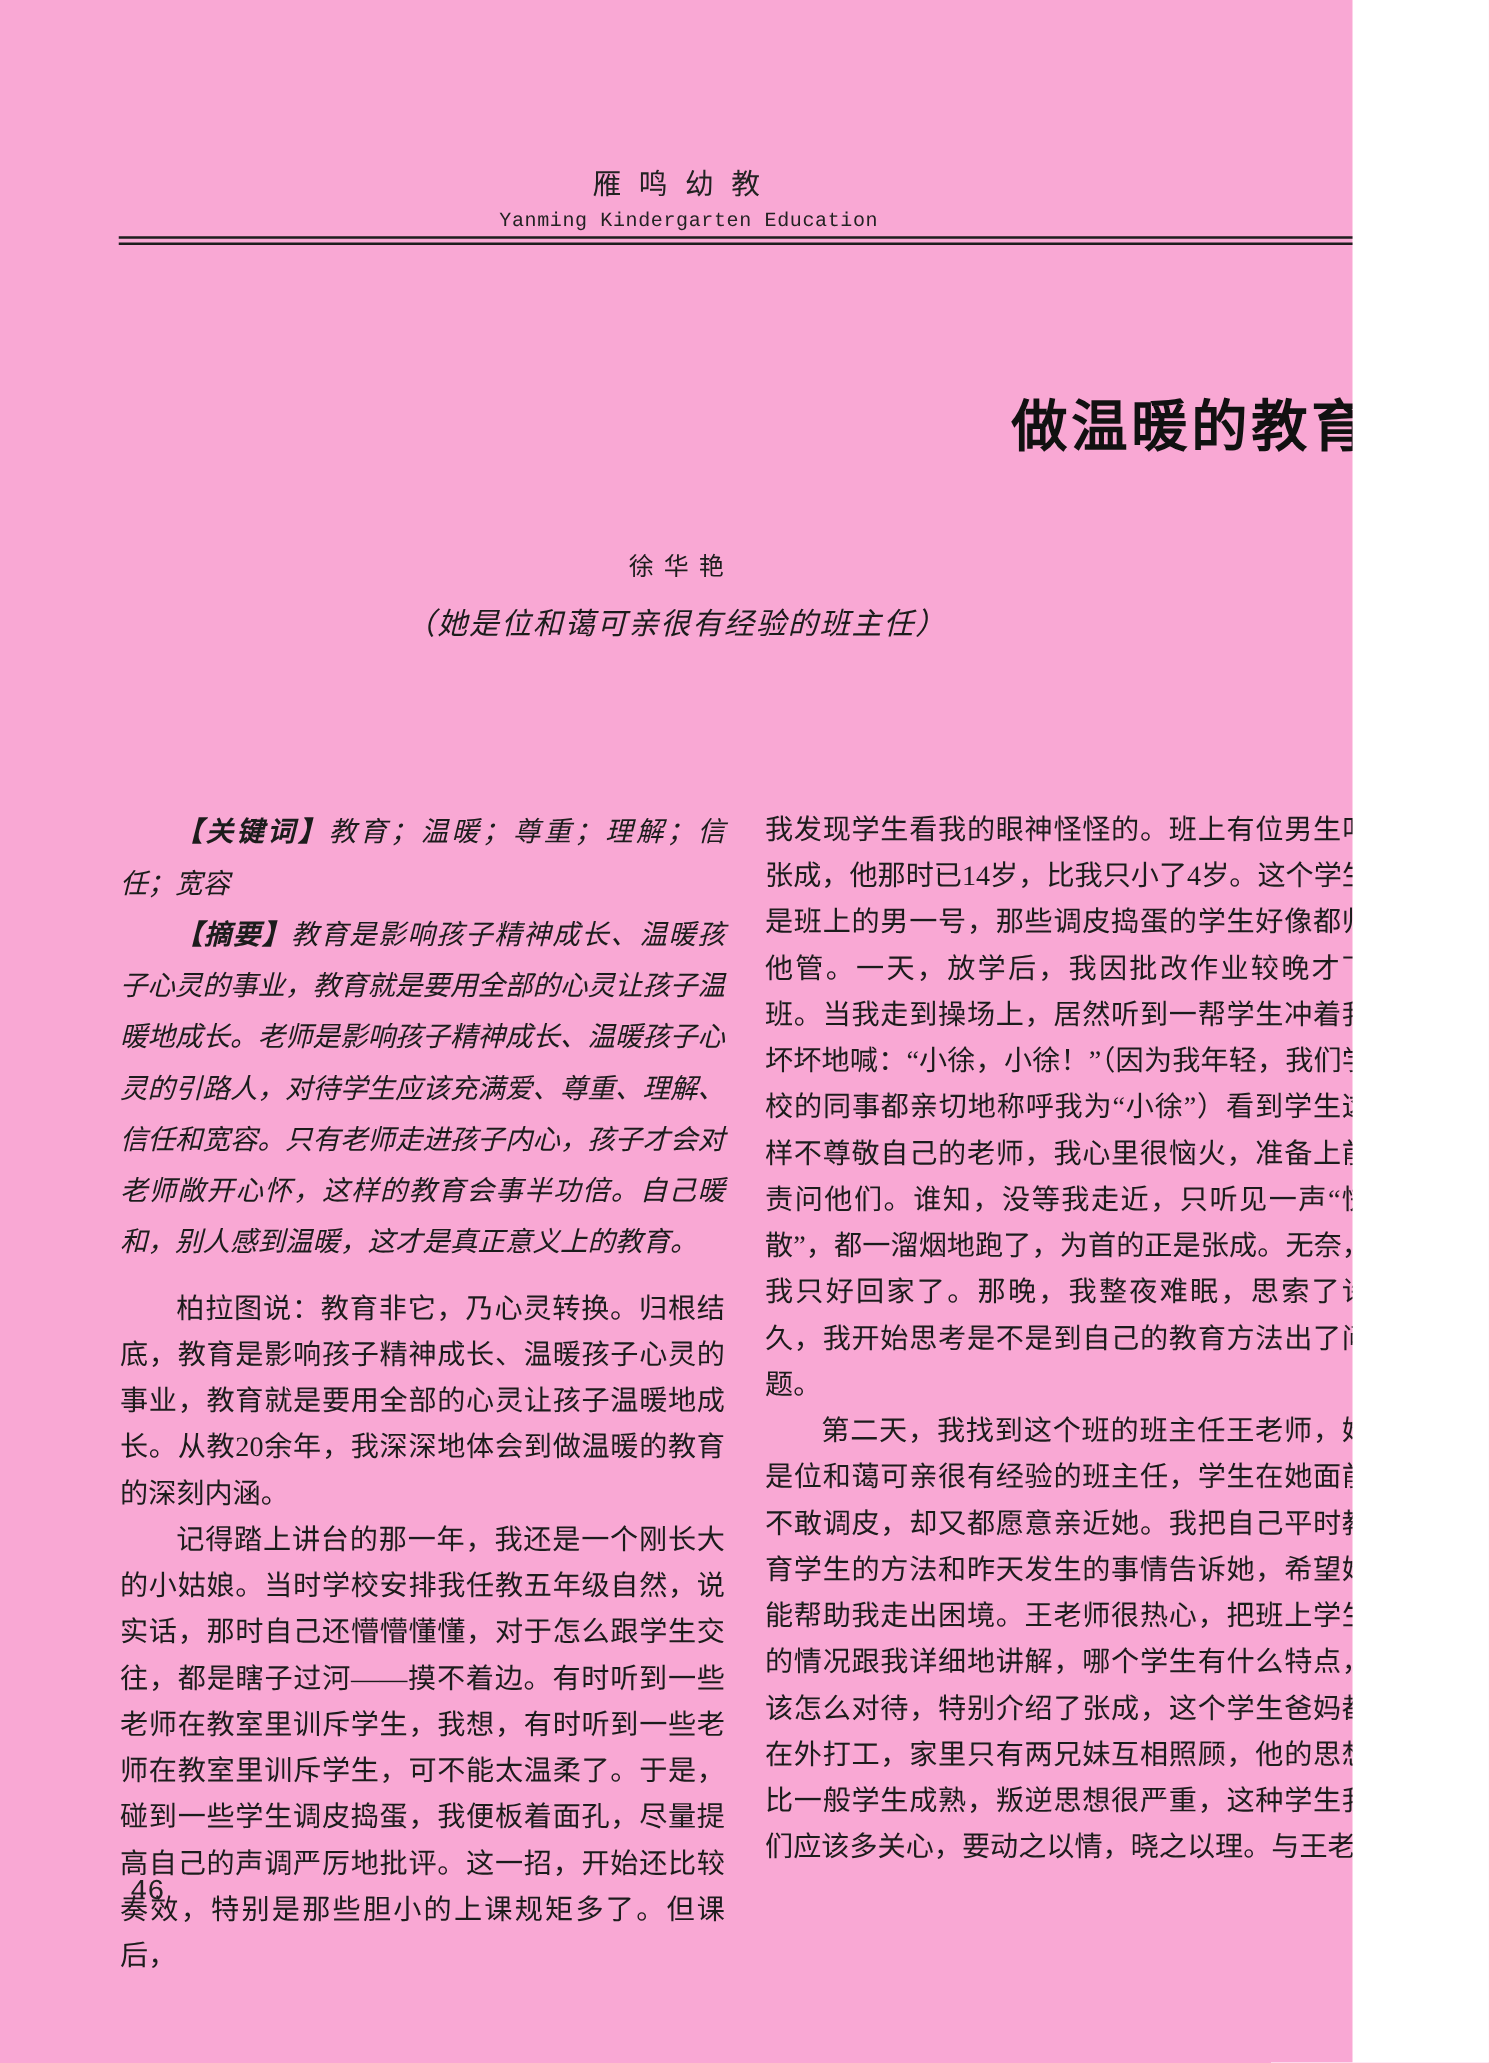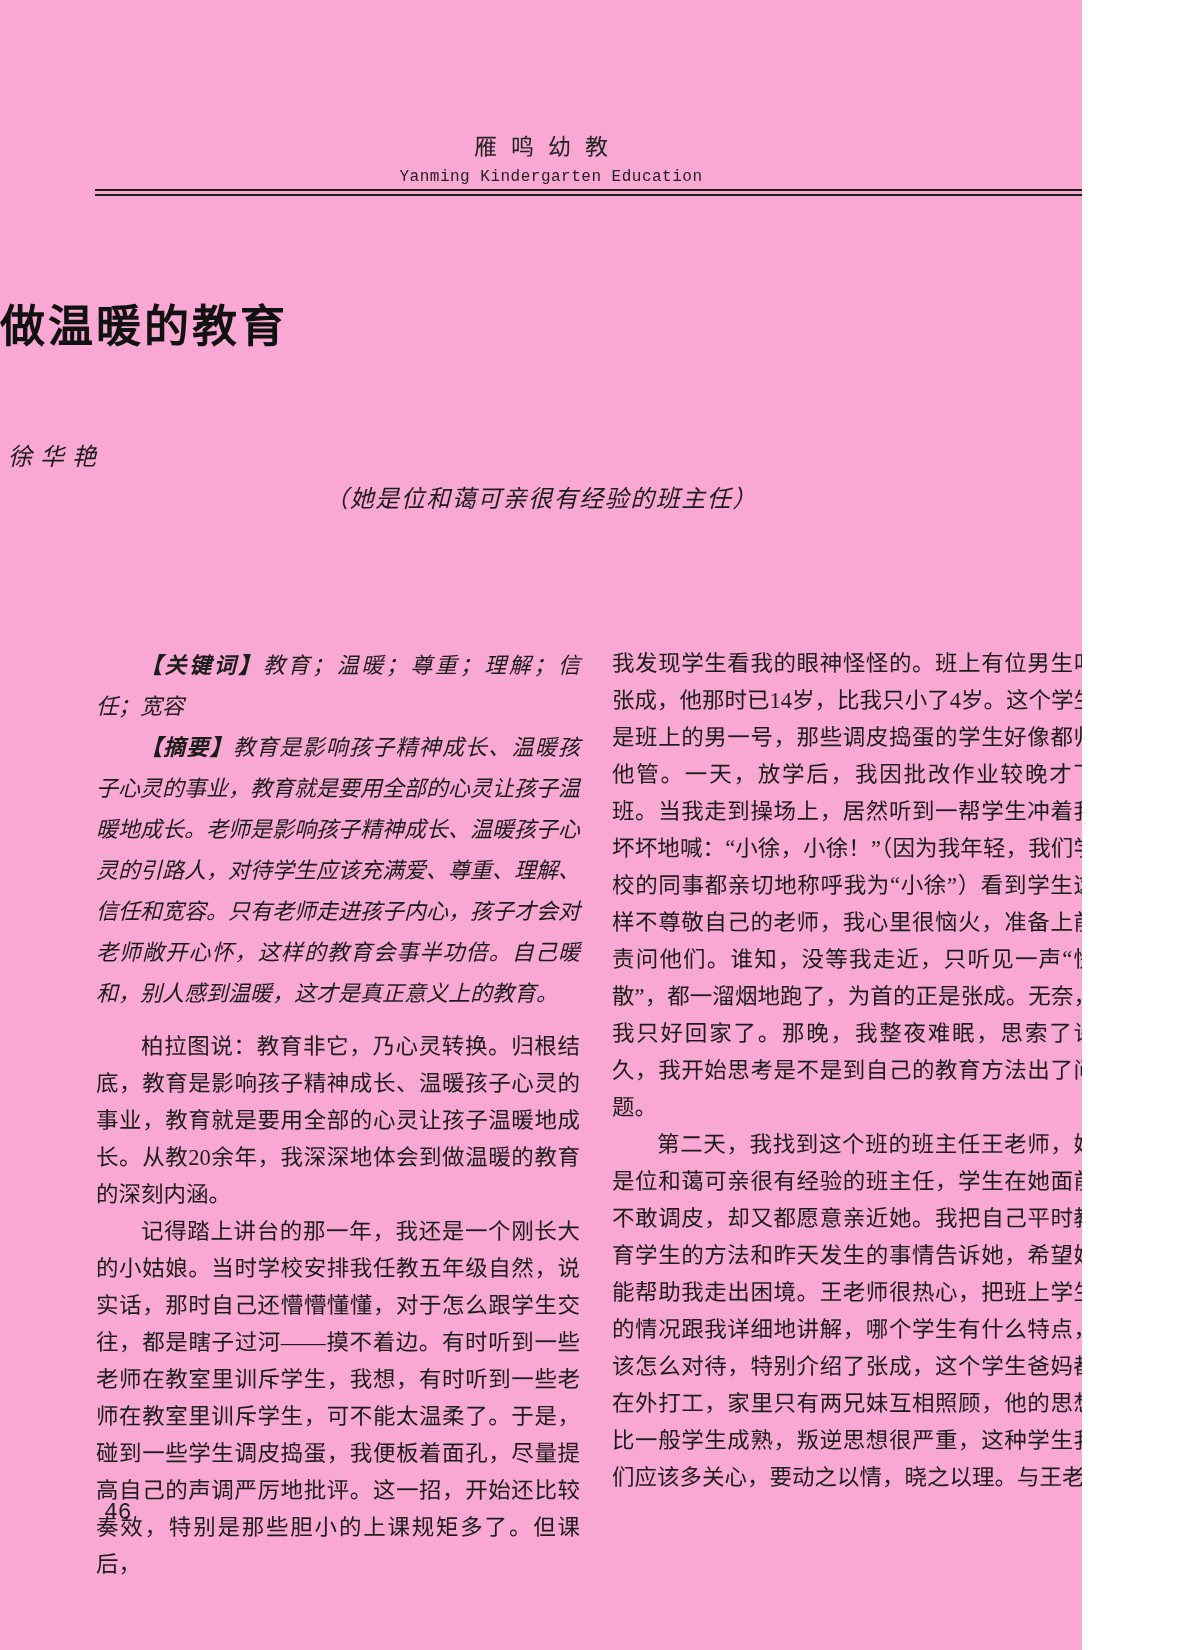--- a/index.html
+++ b/index.html
@@ -41,37 +41,36 @@
     height: 3px;
     border-top: 2.5px solid #1e1e1e;
     border-bottom: 2.5px solid #1e1e1e;
   }
 
   
   .title {
     position: absolute;
     top: 290px; left: 0;
     width: 100%;
-    margin: 0;
-    text-align: left;
+    margin: 15px;
+    text-align: right;
     font-size: 45px;
     font-weight: 700;
     letter-spacing: 3px;
     color: #111;
   }
   .author {
     position: absolute;
     top: 437px; left: 0;
     width: 100%;
-    text-align: left;
-    font-size: 24px;
+    text-align: center;
+    font-size: 20px;
     letter-spacing: 8px;
     padding-left: 8px;
     box-sizing: border-box;
-    font-style: italic;
   }
   .affiliation {
     position: absolute;
     top: 479px; left: 0;
     width: 100%;
     text-align: center;
     font-size: 24px;
     letter-spacing: 1.5px;
     font-style: italic;
   }

